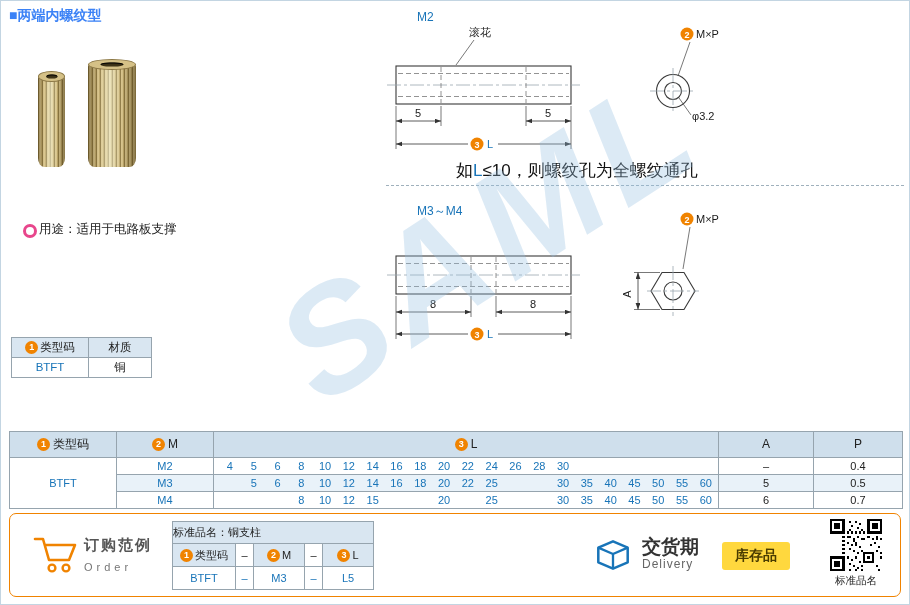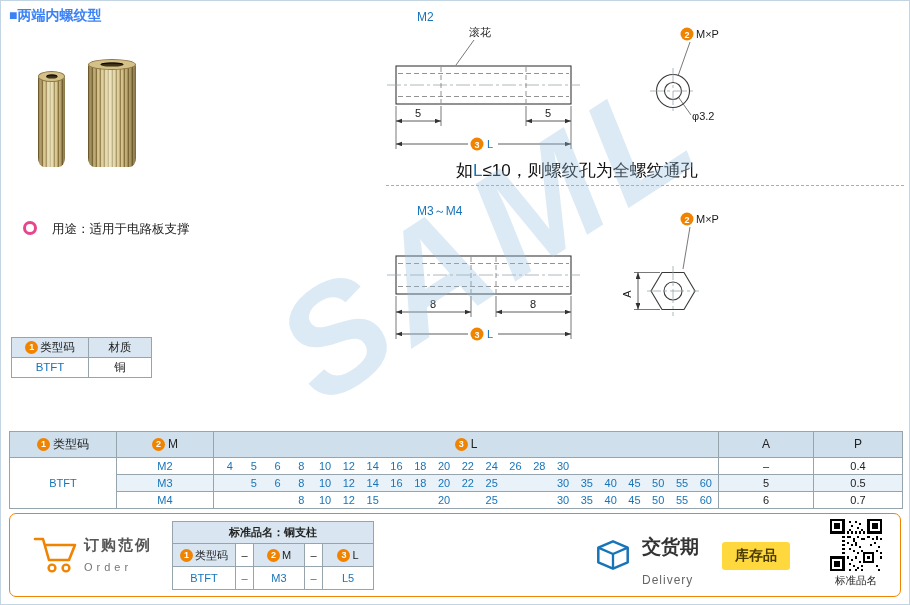--- a/index.html
+++ b/index.html
@@ -15,21 +15,21 @@
   .s-large{left:62px;top:10px;width:48px;height:108px;}
   .so-body{position:absolute;left:0;right:0;top:5px;bottom:0;
     background:
       linear-gradient(90deg, rgba(60,45,10,.45), rgba(255,255,255,0) 22%, rgba(255,255,230,.55) 45%, rgba(255,255,255,0) 70%, rgba(60,45,10,.5)),
       repeating-linear-gradient(90deg,#8f7a45 0 1px,#d8c48c 1px 3px,#bda76b 3px 4px);
     border-radius:3px 3px 6px 6px / 3px 3px 9px 9px;}
   .so-top{position:absolute;left:0;right:0;top:0;height:11px;border-radius:50%;background:#d5c187;border:1px solid #8d7947;box-sizing:border-box;z-index:2;}
   .so-hole{position:absolute;left:50%;top:50%;transform:translate(-50%,-50%);width:45%;height:55%;border-radius:50%;background:#3f3418;box-shadow:inset 0 1px 1px #000;}
   .s-large .so-hole{width:50%;}
 
-  .usage{position:absolute;left:22px;top:220px;font-size:12.5px;color:#222;display:flex;align-items:flex-start;gap:15px;}
+  .usage{position:absolute;left:22px;top:220px;font-size:12.5px;color:#222;display:flex;align-items:flex-end;gap:2px;}
   .usage-icon{width:14px;height:14px;border-radius:50%;border:3.5px solid #e8468c;box-sizing:border-box;background:#fff;flex:none;}
 
   
   .mat{position:absolute;left:10px;top:336px;border:1px solid #96a4ae;font-size:11.5px;background:#fff;color:#222;}
   .mat-row{display:flex;height:19px;line-height:19px;}
   .mat-row + .mat-row{border-top:1px solid #96a4ae;}
   .mat-c1{width:76px;text-align:center;display:flex;align-items:center;justify-content:center;gap:2px;}
   .mat-c2{width:62px;border-left:1px solid #96a4ae;text-align:center;}
   .mat-hdr{background:#d9e6f1;}
   .blue{color:#1874b8;}
@@ -78,31 +78,31 @@
   .lcell{display:flex;align-items:center;padding-left:4px;color:#1874b8;}
   .l-slot{display:inline-block;width:23.8px;text-align:center;flex:none;font-size:11px;}
 
   
   .order-box{position:absolute;left:8px;top:512px;width:892px;height:84px;box-sizing:border-box;border:1.5px solid #f08300;border-radius:7px;background:#fff;z-index:4;}
   .cart-icon{position:absolute;left:22px;top:20px;}
   .order-txt{position:absolute;left:74px;top:22px;color:#555;}
   .order-title{font-size:15px;font-weight:bold;letter-spacing:2px;}
   .order-sub{font-size:11px;letter-spacing:4px;margin-top:6px;color:#777;}
   .ex-table{position:absolute;left:162px;top:7px;width:200px;border:1px solid #96a4ae;font-size:11px;background:#fff;color:#222;}
-  .ex-caption{height:21px;line-height:21px;text-align:center;background:#d9e6f1;border-bottom:1px solid #96a4ae;font-weight:bold;}
+  .ex-caption{height:21px;line-height:21px;text-align:left;background:#d9e6f1;border-bottom:1px solid #96a4ae;font-weight:normal;}
   .ex-row{display:flex;height:22px;line-height:22px;}
   .ex-row + .ex-row{border-top:1px solid #96a4ae;}
   .ex-cell{box-sizing:border-box;border-left:1px solid #96a4ae;text-align:center;display:flex;align-items:center;justify-content:center;gap:2px;}
   .ex-cell:first-child{border-left:none;}
   .exc1{width:62px;} .excd{width:18px;} .exc2{width:51px;} .exc3{width:51px;}
   .ex-hdr .exc1,.ex-hdr .exc2,.ex-hdr .exc3{background:#d9e6f1;}
   .ex-val{color:#1874b8;}
   .box-icon{position:absolute;left:582px;top:20px;}
   .dlv-title{position:absolute;left:632px;top:20px;font-size:19px;font-weight:bold;color:#333;}
-  .dlv-sub{position:absolute;left:632px;top:43px;font-size:12px;color:#666;letter-spacing:1px;margin-top:16px;}
+  .dlv-sub{position:absolute;left:632px;top:43px;font-size:12px;color:#666;letter-spacing:1px;}
   .stock-badge{position:absolute;left:712px;top:28px;background:#ffd83e;color:#4a3c00;font-size:14px;padding:5px 13px;border-radius:3px;font-weight:bold;}
   .qr{position:absolute;left:820px;top:5px;width:52px;height:52px;background:#fff;}
   .qr-caption{position:absolute;left:812px;top:60px;width:68px;text-align:center;font-size:10.5px;color:#222;}
 </style>
 </head>
 <body>
 
 <div class="page">
 
   <div class="title">■两端内螺纹型</div>

